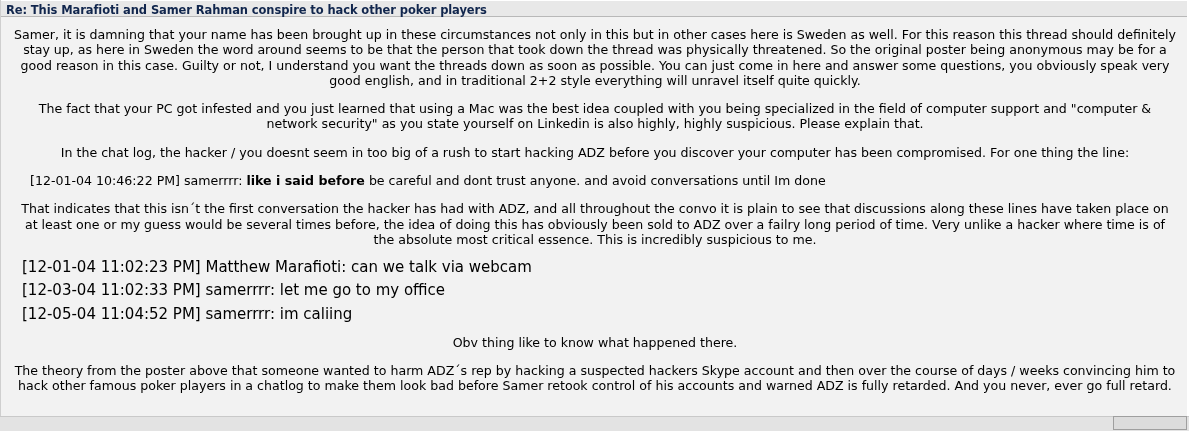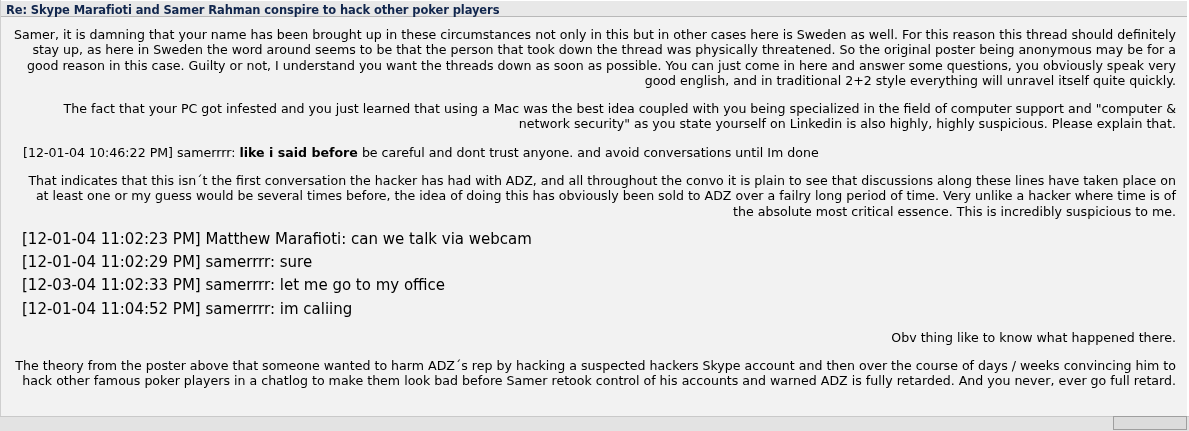--- a/index.html
+++ b/index.html
@@ -40,35 +40,35 @@
     background: #f2f2f2;
     height: 413px;
     box-sizing: border-box;
   }
   .para {
     font-size: 12.6px;
     line-height: 15.3px;
     margin: 0 0 13px 0;
     color: #000000;
     max-width: 1162px;
-    text-align: right;
+    text-align: center;
   }
   .chatline {
     font-size: 15px;
     line-height: 15.2px;
     margin: 8px;
     color: #000000;
   }
   .chatblock {
     margin: 0 0 13px 0;
   }
   .quoted-line {
     font-size: 12.6px;
     line-height: 15.3px;
-    margin: 0 0 13px 9px;
+    margin: 0 0 13px 16px;
   }
   .quoted-line b {
     font-weight: bold;
   }
   .bottom-strip {
     position: absolute;
     left: 0;
     bottom: 0;
     width: 1189px;
     height: 14px;
@@ -100,41 +100,41 @@
     height: 431px;
     background: #cfcfcf;
   }
 </style>
 </head>
 <body>
 
 <div class="page">
 
   <div class="post-header">
-    <span class="post-title">Re: Skype Marafioti and Samer Rahman conspire to hack other poker players</span>
+    <span class="post-title">Re: This Marafioti and Samer Rahman conspire to hack other poker players</span>
   </div>
 
   <div class="post-body">
 
     <p class="para">Samer, it is damning that your name has been brought up in these circumstances not only in this but in other cases here is Sweden as well. For this reason this thread should definitely stay up, as here in Sweden the word around seems to be that the person that took down the thread was physically threatened. So the original poster being anonymous may be for a good reason in this case. Guilty or not, I understand you want the threads down as soon as possible. You can just come in here and answer some questions, you obviously speak very good english, and in traditional 2+2 style everything will unravel itself quite quickly.</p>
     <p class="para">The fact that your PC got infested and you just learned that using a Mac was the best idea coupled with you being specialized in the field of computer support and "computer &amp; network security" as you state yourself on Linkedin is also highly, highly suspicious. Please explain that.</p>
+    <p class="para">In the chat log, the hacker / you doesnt seem in too big of a rush to start hacking ADZ before you discover your computer has been compromised. For one thing the line:</p>
 
     <p class="quoted-line">
       <span>[12-01-04 10:46:22 PM] samerrrr:</span>
       <b>like i said before</b>
       <span>be careful and dont trust anyone. and avoid conversations until Im done</span>
     </p>
 
     <p class="para">That indicates that this isn´t the first conversation the hacker has had with ADZ, and all throughout the convo it is plain to see that discussions along these lines have taken place on at least one or my guess would be several times before, the idea of doing this has obviously been sold to ADZ over a failry long period of time. Very unlike a hacker where time is of the absolute most critical essence. This is incredibly suspicious to me.</p>
 
     <div class="chatblock">
       <div class="chatline">[12-01-04 11:02:23 PM] Matthew Marafioti: can we talk via webcam</div>
-      <div class="chatline">[12-01-04 11:02:29 PM] samerrrr: sure</div>
       <div class="chatline">[12-03-04 11:02:33 PM] samerrrr: let me go to my office</div>
-      <div class="chatline">[12-01-04 11:04:52 PM] samerrrr: im caliing</div>
+      <div class="chatline">[12-05-04 11:04:52 PM] samerrrr: im caliing</div>
     </div>
 
     <p class="para">Obv thing like to know what happened there.</p>
     <p class="para">The theory from the poster above that someone wanted to harm ADZ´s rep by hacking a suspected hackers Skype account and then over the course of days / weeks convincing him to hack other famous poker players in a chatlog to make them look bad before Samer retook control of his accounts and warned ADZ is fully retarded. And you never, ever go full retard.</p>
 
   </div>
 
   <div class="left-edge"></div>
   <div class="right-edge"></div>
   <div class="bottom-strip"></div>

